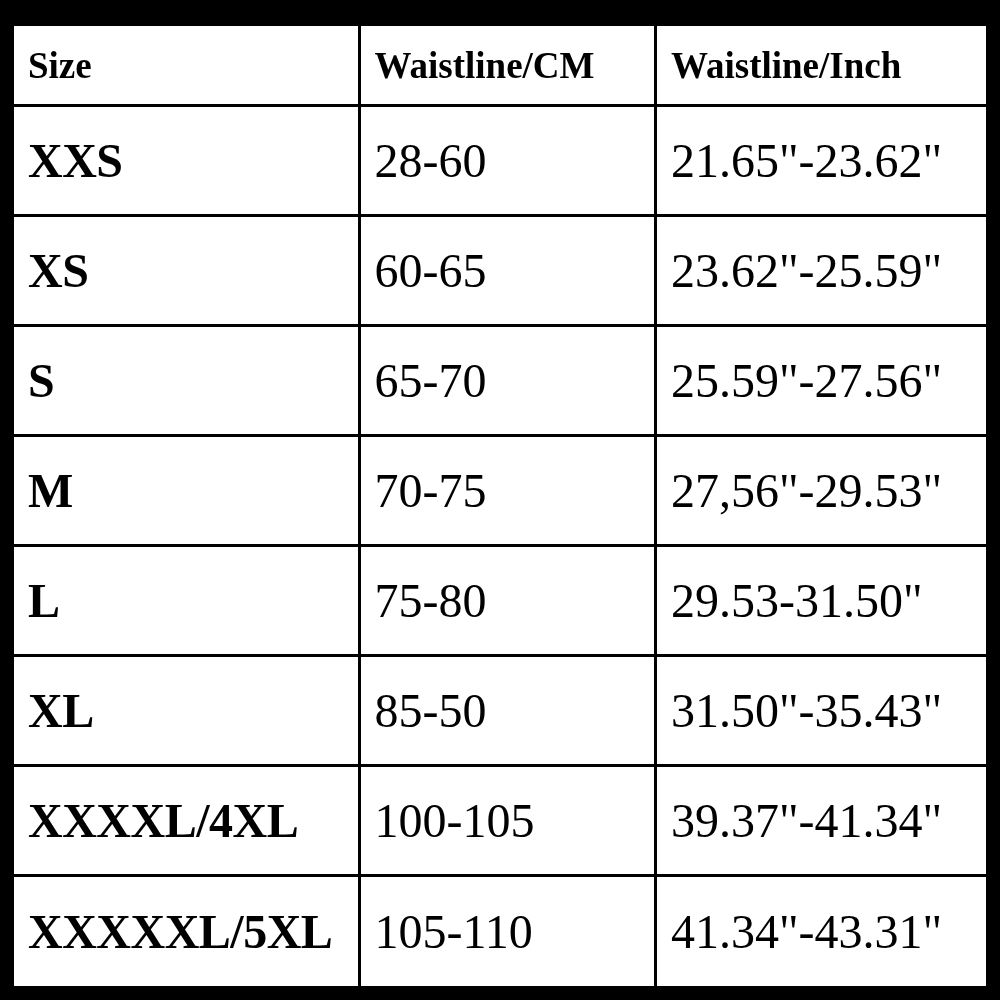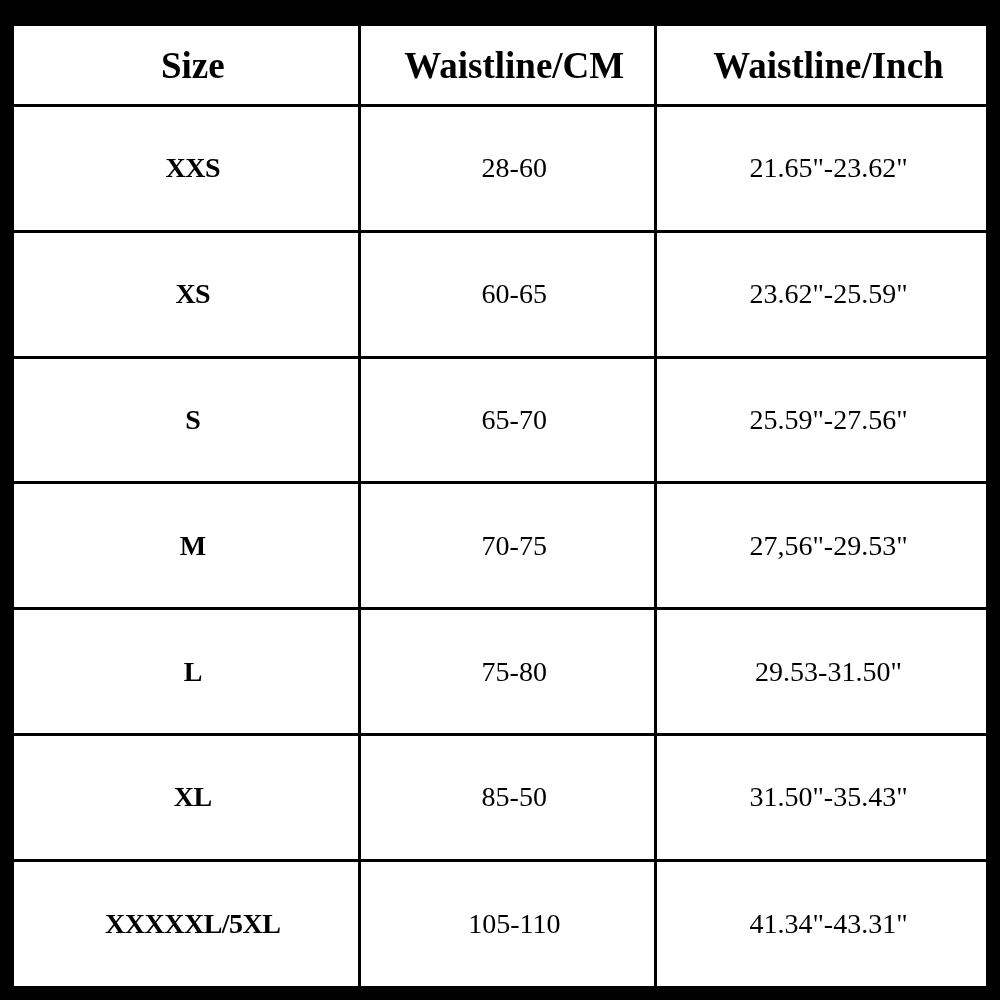--- a/index.html
+++ b/index.html
@@ -38,38 +38,38 @@
     table-layout: fixed;
   }
   table.size-table col.c1 { width: 35.5%; }
   table.size-table col.c2 { width: 30.5%; }
   table.size-table col.c3 { width: 34.0%; }
 
   table.size-table td,
   table.size-table th {
     border: 3px solid #000000;
     padding: 0 0 0 14px;
-    text-align: center;
+    text-align: left;
     vertical-align: middle;
     color: #000000;
     background: #ffffff;
     white-space: nowrap;
     overflow: hidden;
   }
   table.size-table thead th {
     font-weight: bold;
     font-size: 37px;
     height: 78px;
     line-height: 1.0;
   }
   table.size-table tbody tr {
     height: 80px;
   }
   table.size-table tbody td {
-    font-size: 28px;
+    font-size: 48px;
     line-height: 1.0;
   }
   table.size-table tbody td.size-cell {
     font-weight: bold;
     letter-spacing: -0.5px;
   }
   table.size-table tbody td.num-cell {
     font-weight: normal;
   }
   
@@ -121,20 +121,25 @@
           <td class="size-cell">L</td>
           <td class="num-cell">75-80</td>
           <td class="num-cell">29.53-31.50"</td>
         </tr>
         <tr>
           <td class="size-cell">XL</td>
           <td class="num-cell">85-50</td>
           <td class="num-cell">31.50"-35.43"</td>
         </tr>
         <tr>
+          <td class="size-cell">XXXXL/4XL</td>
+          <td class="num-cell">100-105</td>
+          <td class="num-cell">39.37"-41.34"</td>
+        </tr>
+        <tr>
           <td class="size-cell">XXXXXL/5XL</td>
           <td class="num-cell">105-110</td>
           <td class="num-cell">41.34"-43.31"</td>
         </tr>
       </tbody>
     </table>
   </div>
 </div>
 
 </body></html>

